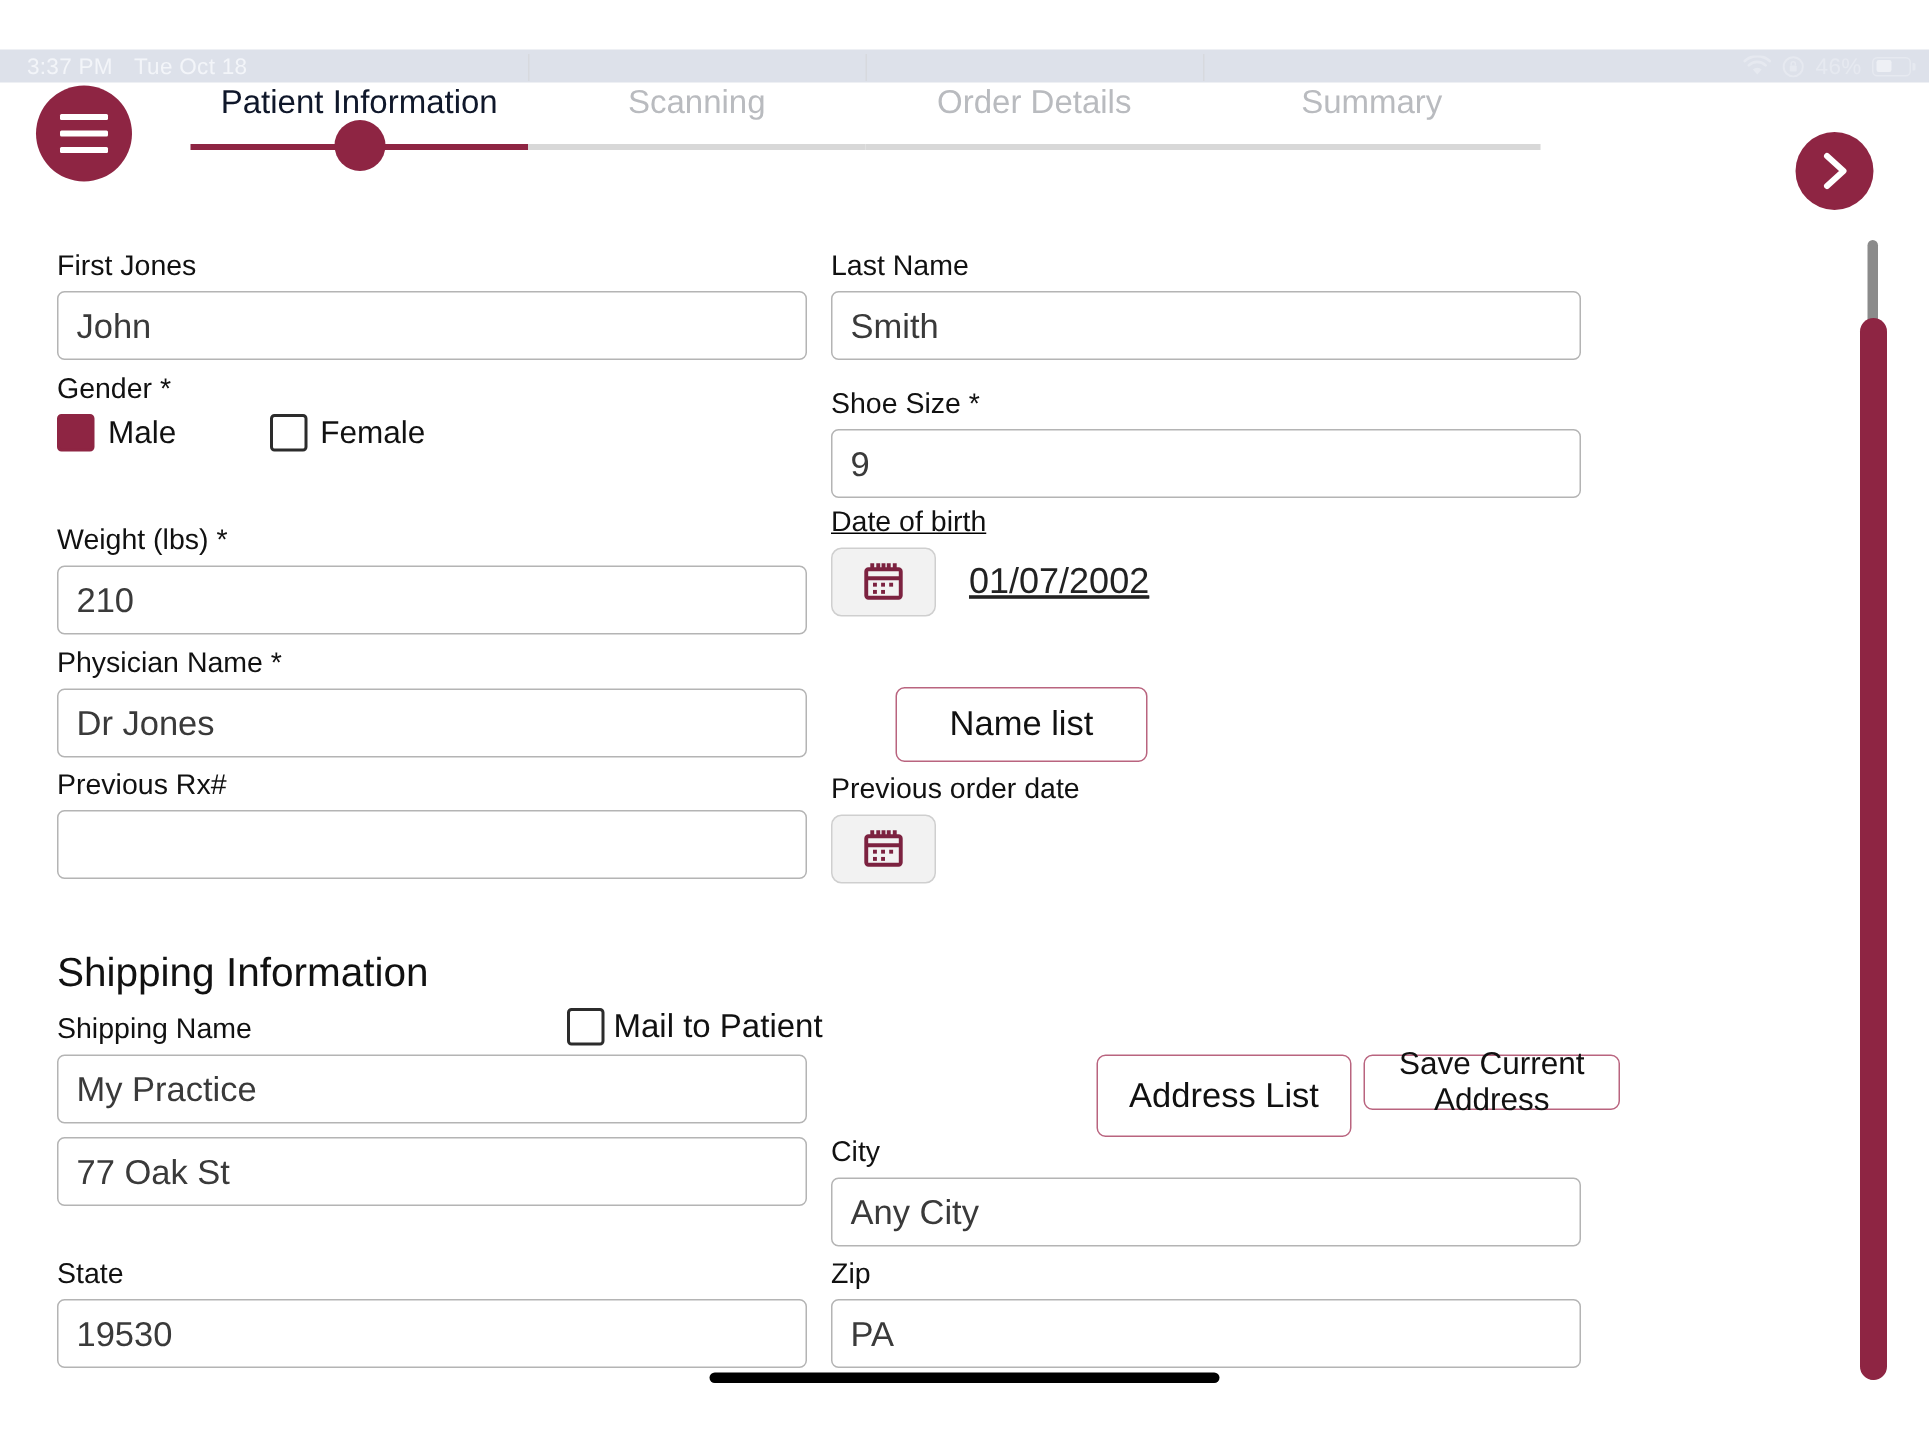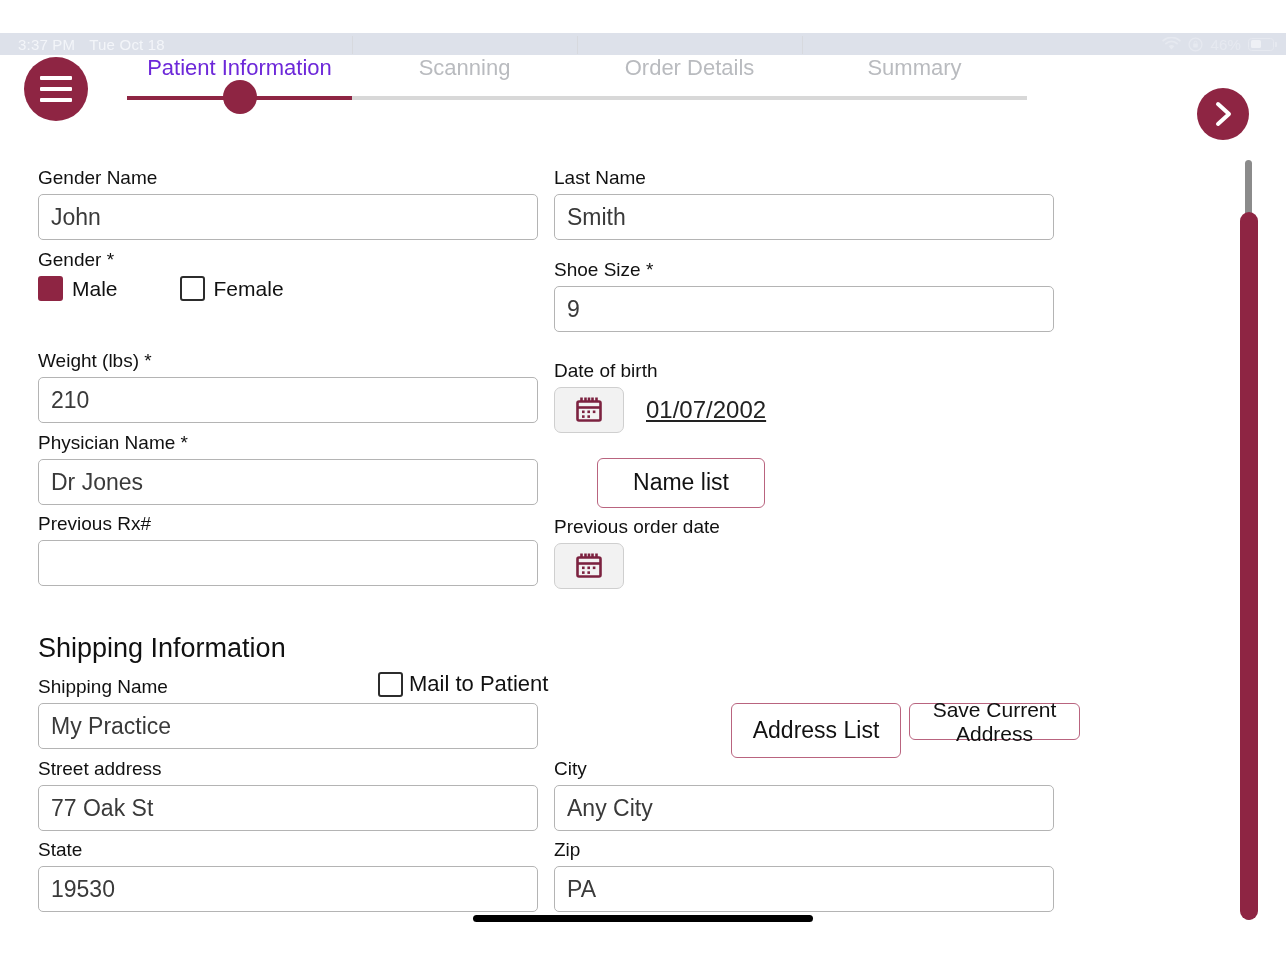--- a/index.html
+++ b/index.html
@@ -75,21 +75,21 @@
     cursor: pointer;
   }
   .tab + .tab::before {
     content:""; position: absolute; left: 0; top: 0;
     width: 1px; height: 18px; background: #d7d9de;
   }
   .tab-label {
     font-size: 22px; color: #b9bbbf;
     margin-top: 19px; white-space: nowrap;
   }
-  .tab.active .tab-label { color: #6d28d9; }
+  .tab.active .tab-label { color: #0f172a; }
   .tab-track {
     position: absolute; left: 0; bottom: 6px;
     width: 100%; height: 4px; background: #d8d8d8;
   }
   .tab.active .tab-track { background: #8e2543; }
   .tab-dot {
     position: absolute; bottom: -8px; left: 50%;
     transform: translateX(-50%);
     width: 34px; height: 34px; border-radius: 50%;
     background: #8e2543;
@@ -243,21 +243,21 @@
       <path d="M7 5 L18 15 L7 25" stroke="#fff" stroke-width="4" fill="none" stroke-linecap="round" stroke-linejoin="round"></path>
     </svg>
   </div>
 
   <div class="scroll-track"></div>
   <div class="scroll-thumb"></div>
 
   <div class="form">
 
     <div class="row col-l" style="top:17px;">
-      <div class="lbl">Gender Name</div>
+      <div class="lbl">First Jones</div>
       <input class="field" value="John" style="">
     </div>
     <div class="row col-r" style="top:17px;">
       <div class="lbl">Last Name</div>
       <input class="field" value="Smith" style="">
     </div>
 
     <div class="row col-l" style="top:99px;">
       <div class="lbl">Gender *</div>
       <div class="cbox-row" style="margin-top:4px;">
@@ -271,21 +271,21 @@
     <div class="row col-r" style="top:109px;">
       <div class="lbl">Shoe Size *</div>
       <input class="field" value="9" style="">
     </div>
 
     <div class="row col-l" style="top:200px;">
       <div class="lbl">Weight (lbs) *</div>
       <input class="field" value="210" style="">
     </div>
 
-    <div class="row col-r" style="top:210px;">
+    <div class="row col-r" style="top:188px;text-decoration:underline;">
       <div class="lbl">Date of birth</div>
       <div style="display:flex;align-items:center;">
         <div class="cal-btn">
           <svg width="34" height="34" viewBox="0 0 34 34">
             <g stroke="#7c2240" fill="none" stroke-width="2.6">
               <rect x="5.5" y="8.5" width="23" height="19" rx="1.5"></rect>
               <path d="M5.5 14.5 H28.5"></path>
               <path d="M9.5 8.5 V4.5 M13.5 8.5 V4.5 M17 8.5 V4.5 M20.5 8.5 V4.5 M24.5 8.5 V4.5"></path>
             </g>
             <g fill="#7c2240">
@@ -348,21 +348,20 @@
         <span class="cbox-label" style="margin-left:6px;font-size:22px;">Mail to Patient</span>
       </div>
     </div>
 
     <div class="row" style="left:731px;top:553px;display:flex;gap:8px;">
       <button class="obtn" style="width:170px;height:55px;">Address List</button>
       <button class="obtn" style="width:171px;height:37px;font-size:21px;">Save Current Address</button>
     </div>
 
     <div class="row col-l" style="top:608px;">
-      <div class="lbl">Street address</div>
       <input class="field" value="77 Oak St" style="">
     </div>
     <div class="row col-r" style="top:608px;">
       <div class="lbl">City</div>
       <input class="field" value="Any City" style="">
     </div>
 
     <div class="row col-l" style="top:689px;">
       <div class="lbl">State</div>
       <input class="field" value="19530" style="">

